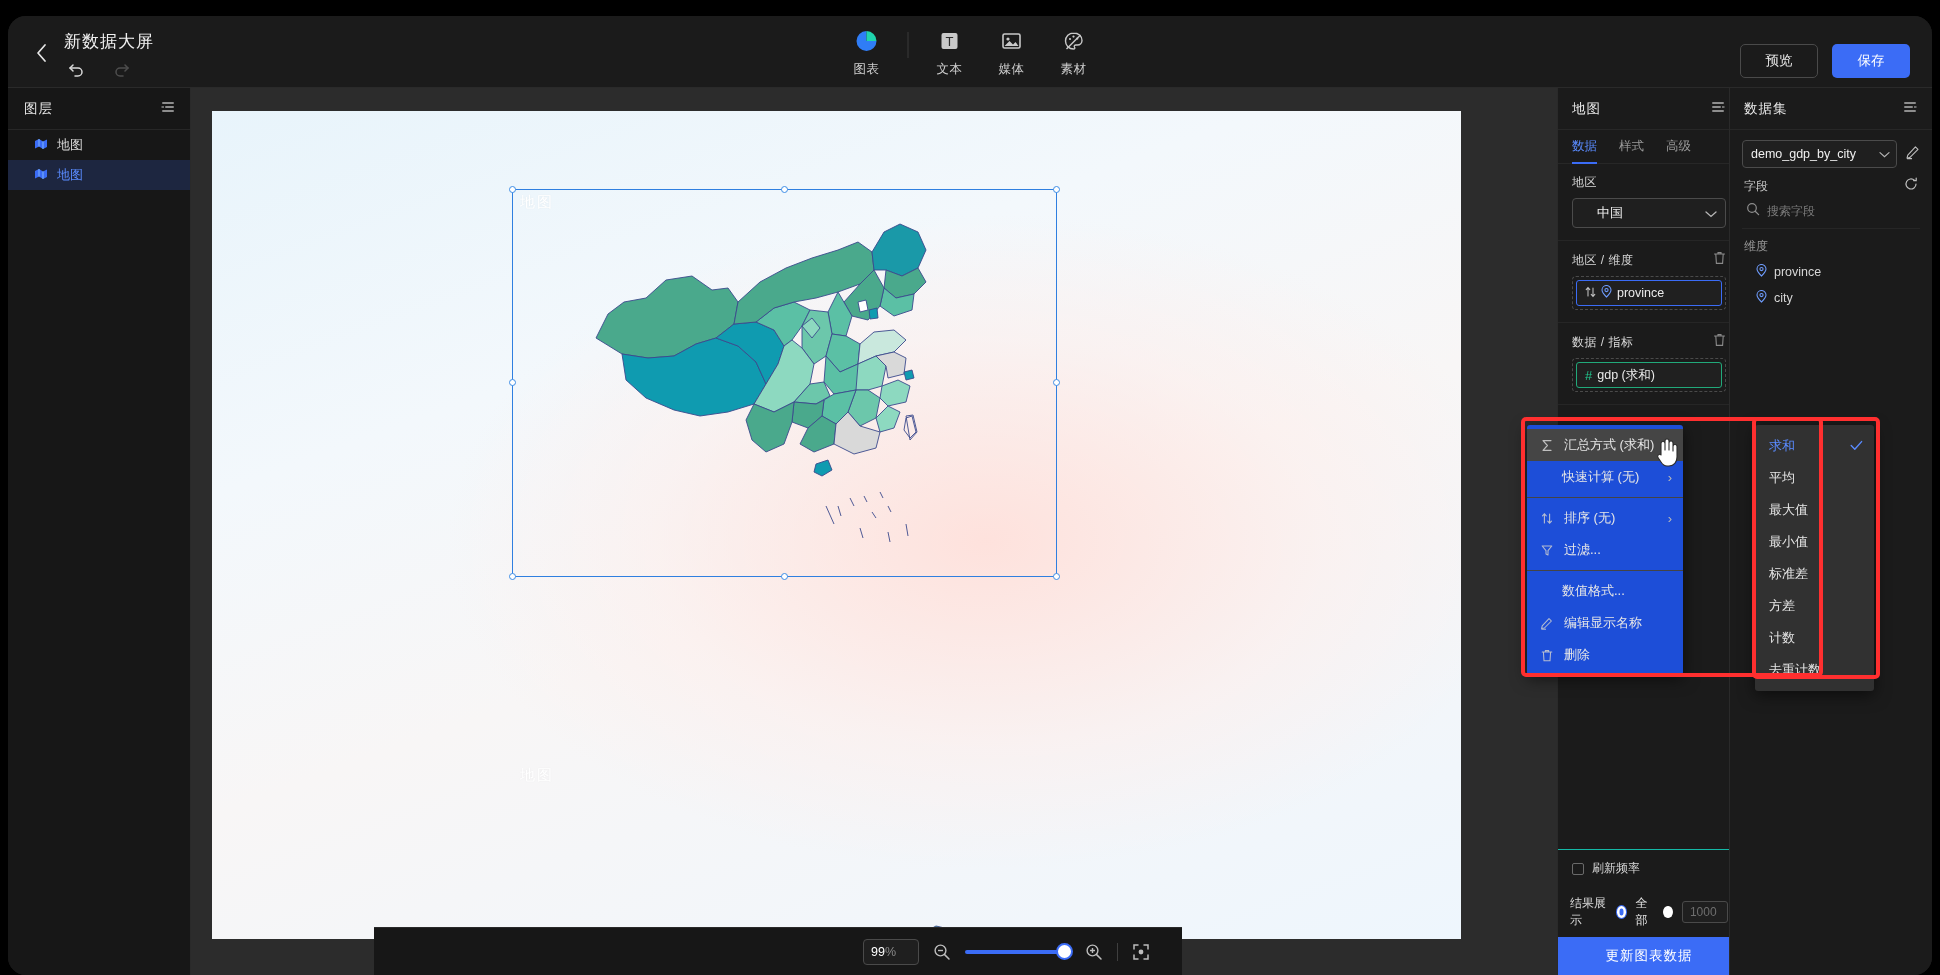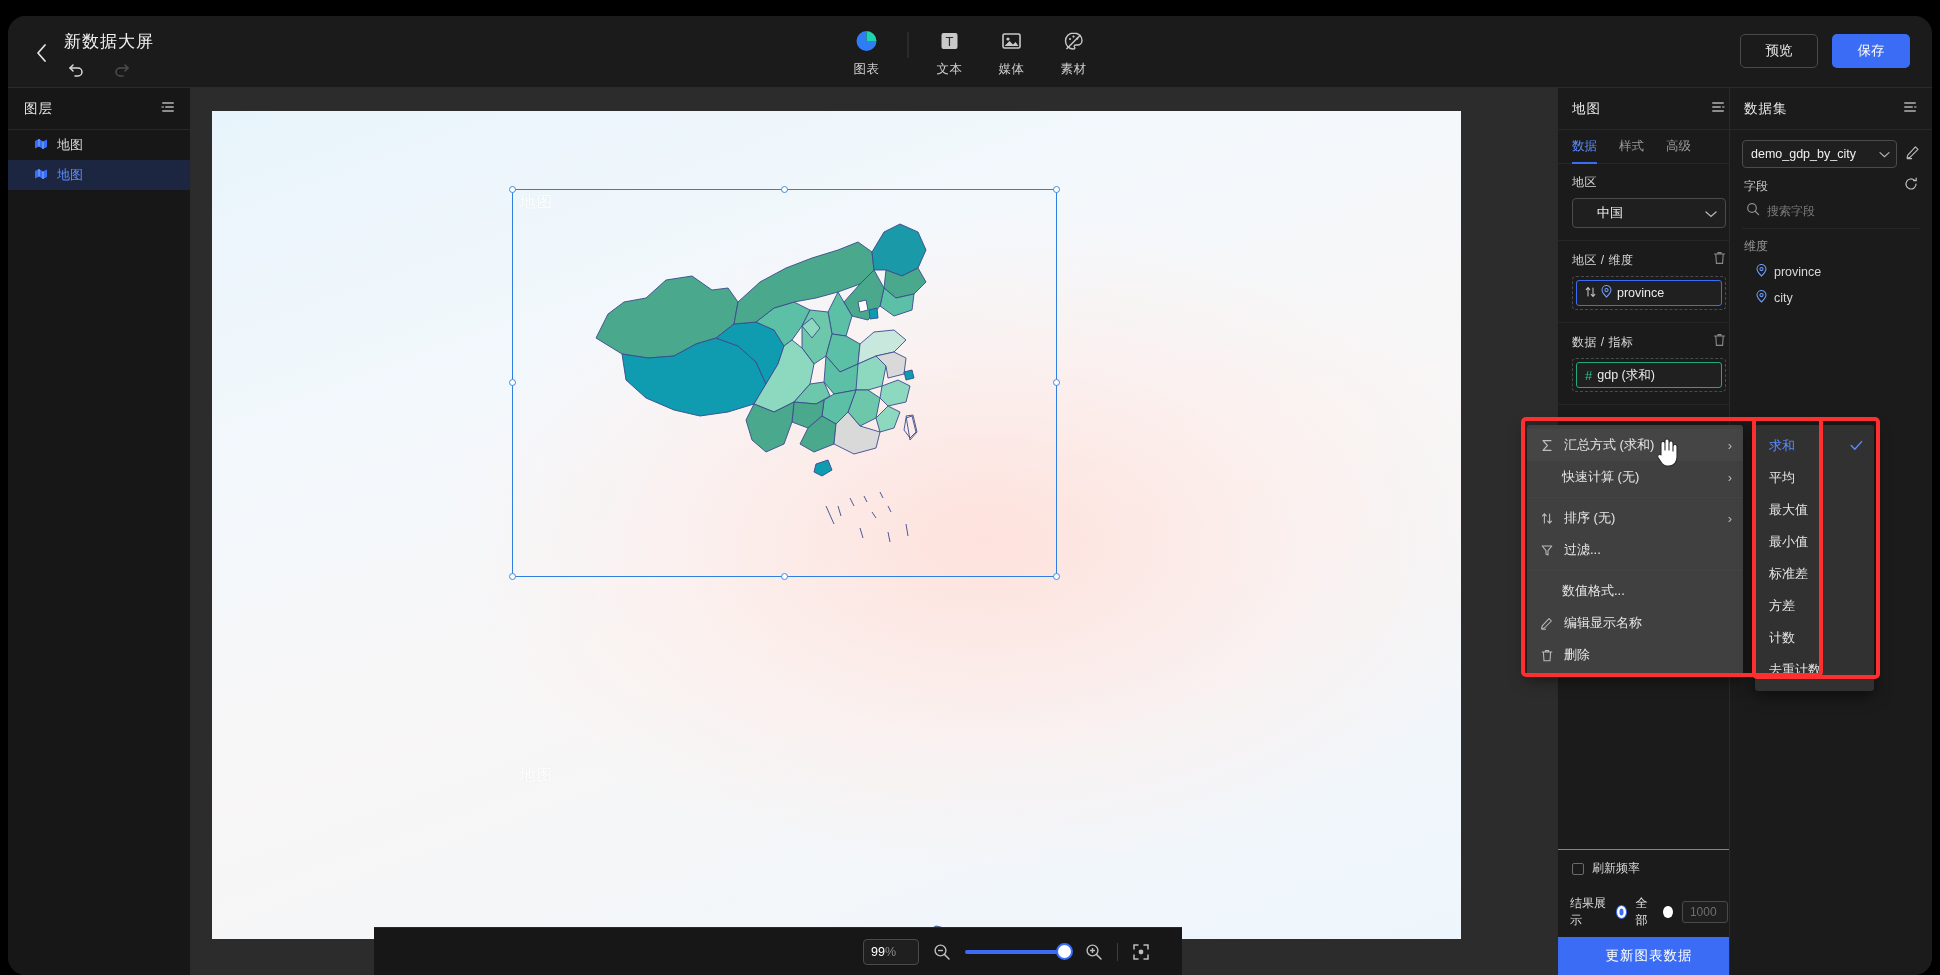--- a/index.html
+++ b/index.html
@@ -45,21 +45,21 @@
 
   .tools { position: absolute; left: 50%; transform: translateX(-50%); top: 10px;
            display: flex; align-items: flex-start; gap: 0; }
   .tool {
     width: 62px; display: flex; flex-direction: column; align-items: center; gap: 5px;
     cursor: pointer; padding-top: 4px;
   }
   .tool .lbl { color: #cfcfcf; font-size: 12.5px; letter-spacing: .5px; }
   .tool-sep { width: 1px; height: 26px; background: #3a3a3a; margin: 6px 10px 0 10px; }
 
-  .topright { position: absolute; right: 22px; top: 18px; display: flex; gap: 14px; }
+  .topright { position: absolute; right: 22px; top: 28px; display: flex; gap: 14px; }
   .btn-ghost {
     width: 78px; height: 34px; border: 1px solid #4a4a4a; border-radius: 5px;
     background: transparent; color: #eaeaea; font-size: 13.5px;
     display: flex; align-items: center; justify-content: center; cursor: pointer;
     font-family: "Liberation Sans", sans-serif;
   }
   .btn-primary {
     width: 78px; height: 34px; border: none; border-radius: 5px;
     background: #3b6cf6; color: #fff; font-size: 13.5px;
     display: flex; align-items: center; justify-content: center; cursor: pointer;
@@ -170,22 +170,22 @@
   }
   .ds-search { display:flex; align-items:center; gap:7px; padding: 5px 0 8px 4px;
                border-bottom: 1px solid #262626; }
   .ds-search .ph { color: #7a7a7a; font-size: 12px; }
   .ds-group { color: #9a9a9a; font-size: 12px; padding: 9px 0 4px 2px; }
   .ds-field { display: flex; align-items: center; gap: 7px; padding: 5px 0 5px 14px;
               color: #d6d6d6; font-size: 12.5px; cursor: pointer; }
 
   
   .ctx {
-    position: absolute; left: 1519px; top: 409px; width: 216px;
-    background: #404040; border-radius: 3px; box-shadow: 0 4px 16px rgba(0,0,0,.55);
+    position: absolute; left: 1519px; top: 409px; width: 156px;
+    background: #1d4ed8; border-radius: 3px; box-shadow: 0 4px 16px rgba(0,0,0,.55);
     padding: 4px 0; z-index: 40;
   }
   .ctx-item {
     height: 32px; display: flex; align-items: center; gap: 8px; padding: 0 10px 0 12px;
     color: #e6e6e6; font-size: 13px; cursor: pointer; position: relative;
   }
   .ctx-item.hover { background: #454545; }
   .ctx-item .ic { width: 15px; display:flex; align-items:center; justify-content:center; opacity:.85; }
   .ctx-item .arrow { position: absolute; right: 11px; color: #b9b9b9; font-size: 13px; }
   .ctx-item .txt { padding-left: 2px; }

